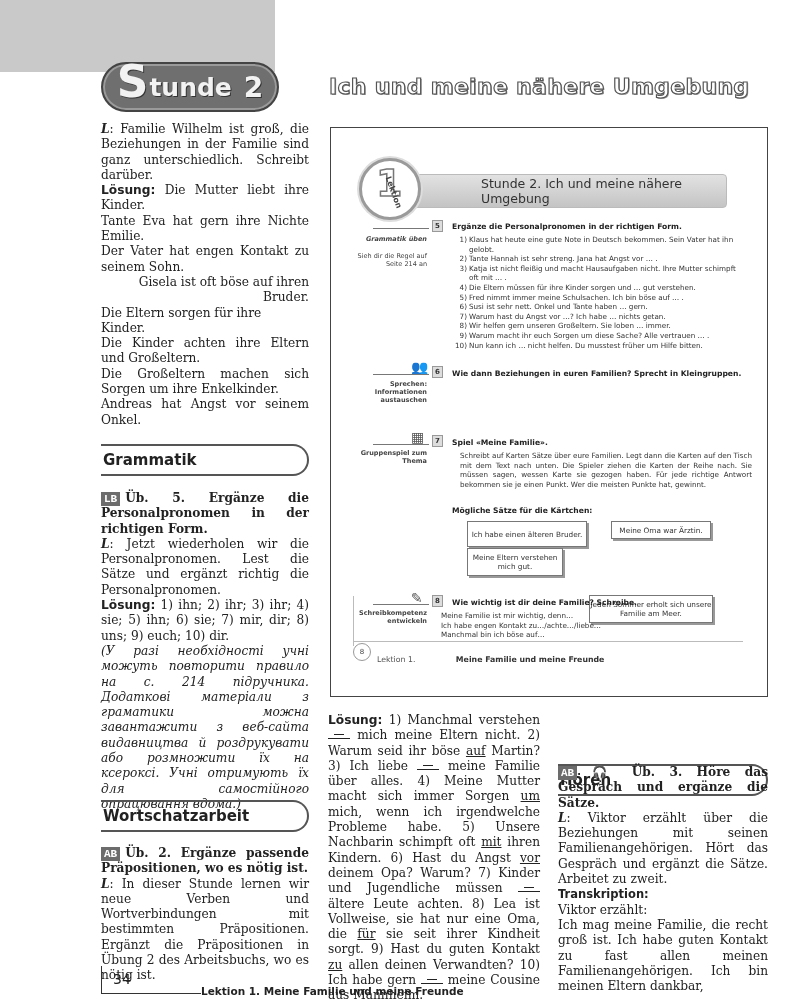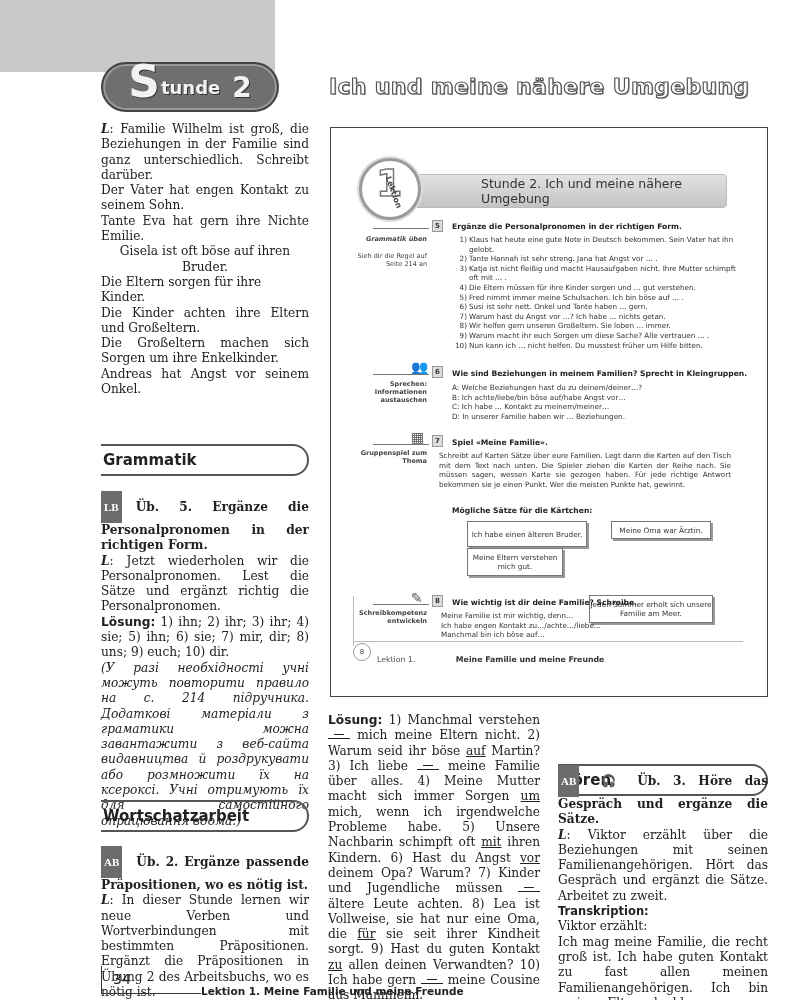--- a/index.html
+++ b/index.html
@@ -9,21 +9,21 @@
   .top-block { position: absolute; left: 0; top: 0; width: 275px; height: 72px; background: #c9c9c9; }
 
   .stunde-badge {
     position: absolute; left: 101px; top: 62px; width: 178px; height: 50px;
     background: #6f6f6f; border-radius: 25px; border: 2px solid #444;
     box-shadow: inset 0 0 0 2px #9a9a9a;
     display: flex; align-items: center; justify-content: center;
     font-family: "DejaVu Sans", sans-serif; font-weight: bold; color: #f2f2f2;
   }
   .stunde-badge .big { font-size: 44px; line-height: 1; margin-top: -10px; text-shadow: 1px 1px 0 #333; }
-  .stunde-badge .rest { font-size: 18px; margin-left: 1px; text-shadow: 1px 1px 0 #333; }
+  .stunde-badge .rest { font-size: 25px; margin-left: 1px; text-shadow: 1px 1px 0 #333; }
   .stunde-badge .num { font-size: 28px; margin-left: 12px; text-shadow: 1px 1px 0 #333; }
 
   .lesson-title {
     position: absolute; left: 329px; top: 74px;
     font-family: "DejaVu Sans", sans-serif; font-weight: bold; font-size: 22px;
     color: #fff; -webkit-text-stroke: 1.2px #555; letter-spacing: 0.3px;
     text-shadow: 1px 1px 0 #999;
   }
 
   .col { position: absolute; font-size: 12.2px; line-height: 15.3px; text-align: justify; hyphens: auto; }
@@ -35,22 +35,22 @@
   .left-col { left: 101px; width: 208px; }
 
   .section-head {
     position: absolute; height: 32px; border: 2px solid #555; border-left: none;
     border-radius: 0 16px 16px 0; font-family: "DejaVu Sans", sans-serif; font-weight: bold;
     font-size: 15px; display: flex; align-items: center; padding-left: 2px; color: #222;
   }
   .section-head::before { content: ""; position: absolute; left: 0; bottom: -2px; width: 100%; height: 2px; }
 
   .badge-lb, .badge-ab {
-    display: inline-block; background: #6c6c6c; color: #fff; font-family: Liberation Serif, serif;
-    font-weight: bold; font-size: 11px; padding: 9px 3px; line-height: 14px; margin-right: 14px;
+    display: inline-block; background: #6c6c6c; color: #fff; font-family: Liberation Mono, monospace;
+    font-weight: bold; font-size: 11px; padding: 0 3px; line-height: 14px; margin-right: 5px;
   }
 
   .ul { text-decoration: underline; }
   .blank { display: inline-block; width: 22px; border-bottom: 1px solid #222; height: 9px; vertical-align: baseline; text-align:center; position: relative;}
   .blank::after { content: ""; position: absolute; left: 6px; right: 6px; bottom: 3px; border-bottom: 1px solid #222; }
 
   
   .book-img {
     position: absolute; left: 330px; top: 127px; width: 438px; height: 570px;
     border: 1px solid #444; background: #fff; font-family: "DejaVu Sans", sans-serif;
@@ -106,23 +106,24 @@
 <div class="stunde-badge">
   <span class="big">S</span>
     <span class="rest">tunde</span>
     <span class="num">2</span>
 </div>
 
 <div class="lesson-title">Ich und meine nähere Umgebung</div>
 
 <div class="col left-col" style="top:122px;">
   <p><i><b>L</b></i><span>: Familie Wilhelm ist groß, die Beziehungen in der Familie sind ganz unterschiedlich. Schreibt darüber.</span></p>
+  <p><b class="sans-b">Lösung:</b><span> Die Mutter liebt ihre Kinder.</span></p>
+  <p>Tante Eva hat gern ihre Nichte Emilie.</p>
   <p>Der Vater hat engen Kontakt zu seinem Sohn.</p>
-  <p>Tante Eva hat gern ihre Nichte Emilie.</p>
-  <p style="text-align:center">Gisela ist oft böse auf ihren Bruder.</p>
+  <p style="text-align:right">Gisela ist oft böse auf ihren Bruder.</p>
   <p style="text-align:left">Die Eltern sorgen für ihre Kinder.</p>
   <p>Die Kinder achten ihre Eltern und Großeltern.</p>
   <p>Die Großeltern machen sich Sorgen um ihre Enkelkinder.</p>
   <p>Andreas hat Angst vor seinem Onkel.</p>
 </div>
 
 <div class="section-head" style="left:101px; top:444px; width:208px;">Grammatik</div>
 
 <div class="col left-col" style="top:491px;">
   <p><span class="badge-lb">LB</span><b>Üb. 5. Ergänze die Personalpronomen in der richtigen Form.</b></p>
@@ -162,34 +163,28 @@
       <li><span class="n">8)</span><span>Wir helfen gern unseren Großeltern. Sie loben … immer.</span></li>
       <li><span class="n">9)</span><span>Warum macht ihr euch Sorgen um diese Sache? Alle vertrauen … .</span></li>
       <li><span class="n">10)</span><span>Nun kann ich … nicht helfen. Du musstest früher um Hilfe bitten.</span></li>
     </ol>
   </div>
 
   <div class="bi-icon" style="left:80px; top:231px;">👥</div>
   <div class="bi-tasknum" style="left:101px; top:238px;">6</div>
   <div class="bi-sideline" style="left:42px; top:246px; width:56px;"></div>
   <div class="bi-sidelabel" style="left:18px; top:252px; width:78px;">Sprechen: Informationen austauschen</div>
-  <div class="bi-head" style="left:121px; top:241px;">Wie sind Beziehungen in meinem Familien? Sprecht in Kleingruppen.</div>
-  <div class="bi-text" style="left:121px; top:255px; width:290px;">
-    <div>A: Welche Beziehungen hast du zu deinem/deiner…?</div>
-    <div>B: Ich achte/liebe/bin böse auf/habe Angst vor…</div>
-    <div>C: Ich habe … Kontakt zu meinem/meiner…</div>
-    <div>D: In unserer Familie haben wir … Beziehungen.</div>
-  </div>
+  <div class="bi-head" style="left:121px; top:241px;">Wie dann Beziehungen in euren Familien? Sprecht in Kleingruppen.</div>
 
   <div class="bi-icon" style="left:80px; top:301px;">▦</div>
   <div class="bi-tasknum" style="left:101px; top:307px;">7</div>
   <div class="bi-sideline" style="left:42px; top:316px; width:56px;"></div>
   <div class="bi-sidelabel" style="left:18px; top:321px; width:78px;">Gruppenspiel zum Thema</div>
   <div class="bi-head" style="left:121px; top:310px;">Spiel «Meine Familie».</div>
-  <div class="bi-text" style="left:108px; top:323px; width:292px; text-align:justify;">Schreibt auf Karten Sätze über eure Familien. Legt dann die Karten auf den Tisch mit dem Text nach unten. Die Spieler ziehen die Karten der Reihe nach. Sie müssen sagen, wessen Karte sie gezogen haben. Für jede richtige Antwort bekommen sie je einen Punkt. Wer die meisten Punkte hat, gewinnt.</div>
+  <div class="bi-text" style="left:129px; top:323px; width:292px; text-align:justify;">Schreibt auf Karten Sätze über eure Familien. Legt dann die Karten auf den Tisch mit dem Text nach unten. Die Spieler ziehen die Karten der Reihe nach. Sie müssen sagen, wessen Karte sie gezogen haben. Für jede richtige Antwort bekommen sie je einen Punkt. Wer die meisten Punkte hat, gewinnt.</div>
   <div class="bi-head" style="left:121px; top:378px;">Mögliche Sätze für die Kärtchen:</div>
   <div class="bi-card" style="left:136px; top:393px; width:120px; height:26px;">Ich habe einen älteren Bruder.</div>
   <div class="bi-card" style="left:280px; top:393px; width:100px; height:18px;">Meine Oma war Ärztin.</div>
   <div class="bi-card" style="left:136px; top:420px; width:96px; height:28px;">Meine Eltern verstehen mich gut.</div>
   <div class="bi-card" style="left:258px; top:420px; width:124px; height:28px;margin-top:47px;">Jeden Sommer erholt sich unsere Familie am Meer.</div>
 
   <div class="bi-icon" style="left:80px; top:462px;">✎</div>
   <div class="bi-tasknum" style="left:101px; top:467px;">8</div>
   <div class="bi-sideline" style="left:42px; top:476px; width:56px;"></div>
   <div class="bi-sidelabel" style="left:18px; top:481px; width:78px;">Schreibkompetenz entwickeln</div>

